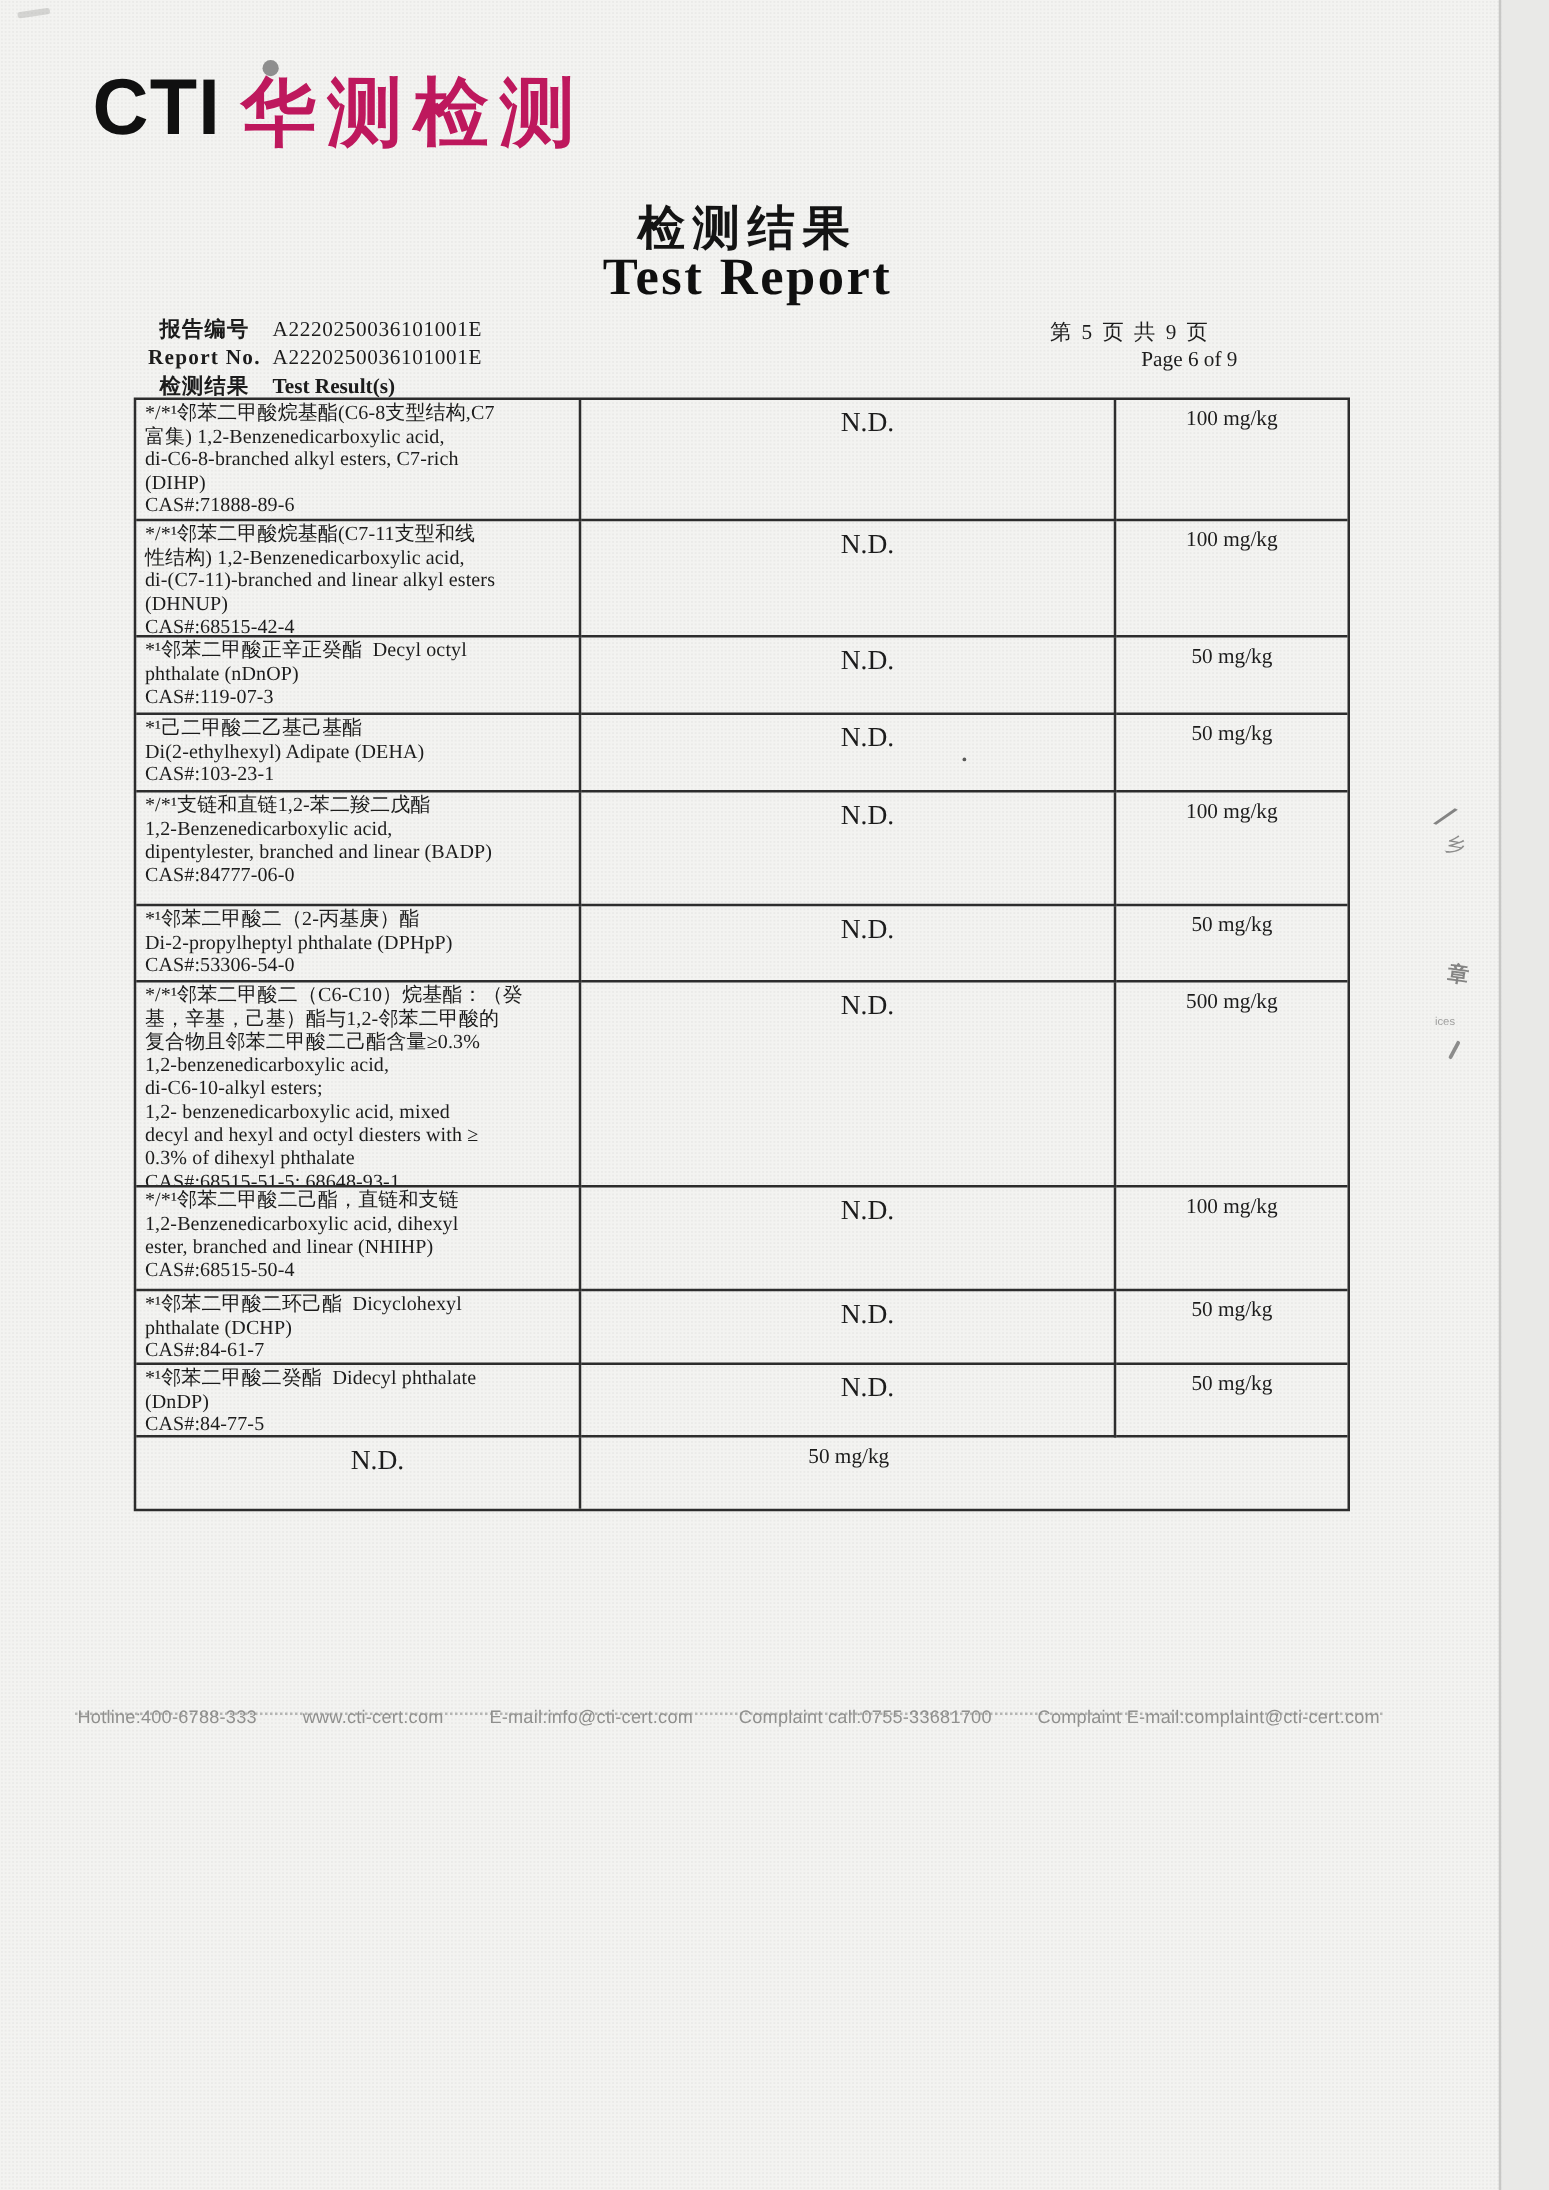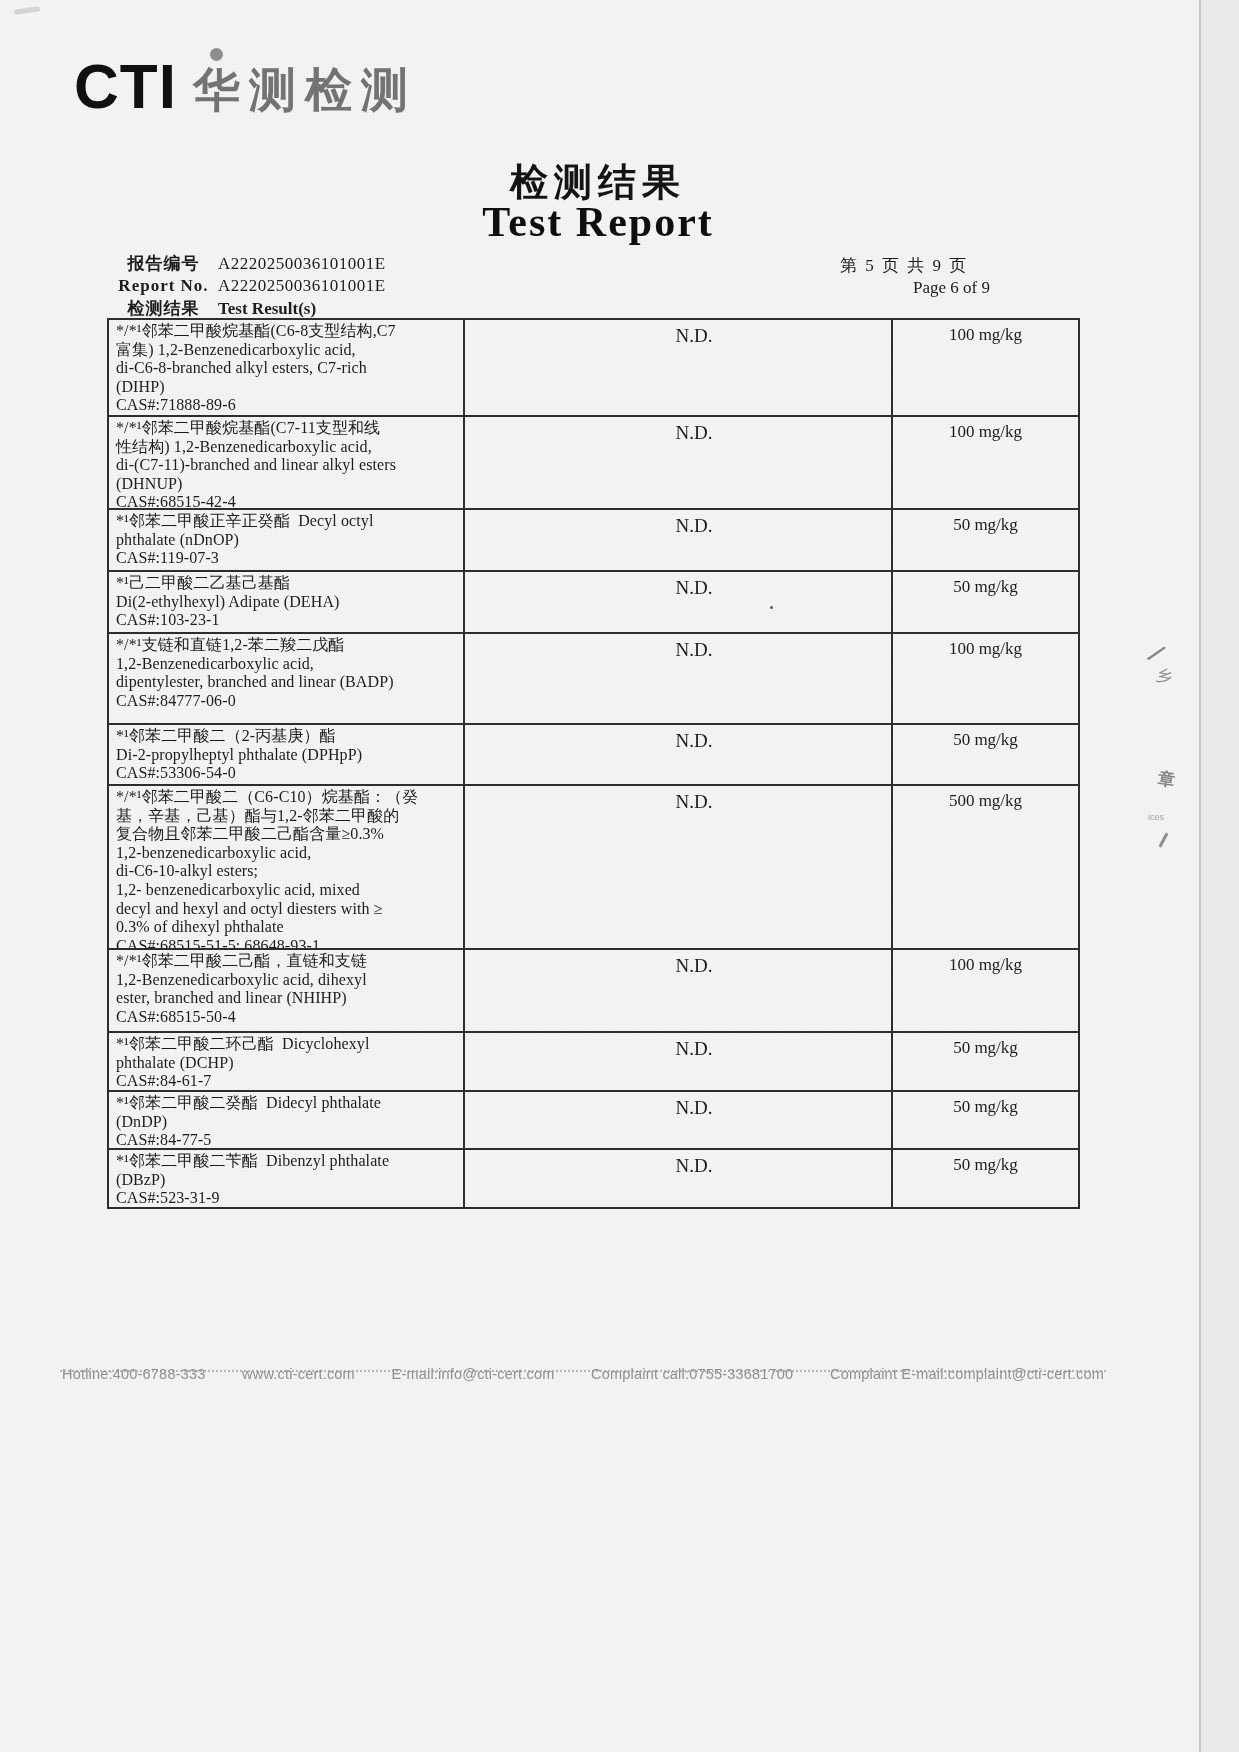--- a/index.html
+++ b/index.html
@@ -29,21 +29,21 @@
   
   .logo{position:absolute;left:74px;top:58px;display:flex;align-items:flex-end;gap:16px;}
   .logo-cti{
     position:relative;font-family:"Liberation Sans","DejaVu Sans",sans-serif;
     font-weight:900;font-size:62px;line-height:58px;letter-spacing:1px;color:#101010;
     transform:scaleY(1.02);
   }
   .logo-dot{position:absolute;right:-1px;top:-12px;width:13px;height:13px;border-radius:50%;background:#8e8e8e;}
   .logo-cn{
     font-family:"DejaVu Sans","Liberation Sans",sans-serif;
-    font-weight:900;font-size:47px;line-height:52px;letter-spacing:9px;color:#737373;
+    font-weight:900;font-size:60px;line-height:52px;letter-spacing:9px;color:#be185d;
   }
 
   
   .title-cn{
     position:absolute;left:0;top:157px;width:1196px;text-align:center;
     font-weight:700;font-size:38px;letter-spacing:6px;color:#141414;
   }
   .title-en{
     position:absolute;left:0;top:198px;width:1196px;text-align:center;
     font-weight:700;font-size:42px;letter-spacing:2px;color:#0f0f0f;
@@ -71,21 +71,21 @@
   }
   .cell{border-bottom:2px solid #2d2d2d;box-sizing:border-box;overflow:hidden;}
   .cell.lastrow{border-bottom:none;}
   .cell.name{
     border-right:2px solid #2d2d2d;
     padding:2px 3px 0 7px;
     font-size:16px;line-height:18.6px;
     white-space:pre-wrap;
     letter-spacing:.1px;
   }
-  .cell.result{border-right:2px solid #2d2d2d;text-align:center;padding-top:5px;font-size:19px;padding-left:32px;}
+  .cell.result{border-right:2px solid #2d2d2d;text-align:center;padding-top:5px;font-size:22px;padding-left:32px;}
   .cell.limit{text-align:center;padding-top:5px;font-size:17px;position:relative;}
   .dot-artifact{position:absolute;left:770px;top:606px;width:3px;height:3px;background:#333;border-radius:50%;opacity:.8;}
 
   
   .seam-marks{position:absolute;left:1146px;top:640px;width:50px;color:#4a4a4a;
     font-family:"DejaVu Sans",sans-serif;}
   .mark-1{position:absolute;left:8px;top:0;font-size:24px;transform:rotate(24deg);opacity:.65;font-weight:700;}
   .mark-2{position:absolute;left:10px;top:26px;font-size:16px;transform:rotate(12deg);opacity:.6;}
   .mark-3{position:absolute;left:12px;top:128px;font-size:17px;transform:rotate(8deg);opacity:.65;font-weight:700;}
   .mark-4{position:absolute;left:2px;top:172px;font-size:9px;opacity:.5;font-family:"Liberation Sans",sans-serif;}
@@ -206,23 +206,20 @@
 CAS#:84-61-7</div>
   <div class="cell result">N.D.</div>
   <div class="cell limit">50 mg/kg</div>
 
   <div class="cell name">*¹邻苯二甲酸二癸酯  Didecyl phthalate
 (DnDP)
 CAS#:84-77-5</div>
   <div class="cell result">N.D.</div>
   <div class="cell limit">50 mg/kg</div>
 
-  <div class="cell name lastrow">*¹邻苯二甲酸二苄酯  Dibenzyl phthalate
-(DBzP)
-CAS#:523-31-9</div>
   <div class="cell result lastrow">N.D.</div>
   <div class="cell limit lastrow">50 mg/kg</div>
 </div>
 <div class="dot-artifact"></div>
 
 <div class="seam-marks">
   <span class="mark-1">⁄</span>
   <span class="mark-2">乡</span>
   <span class="mark-3">章</span>
   <span class="mark-4">ices</span>

